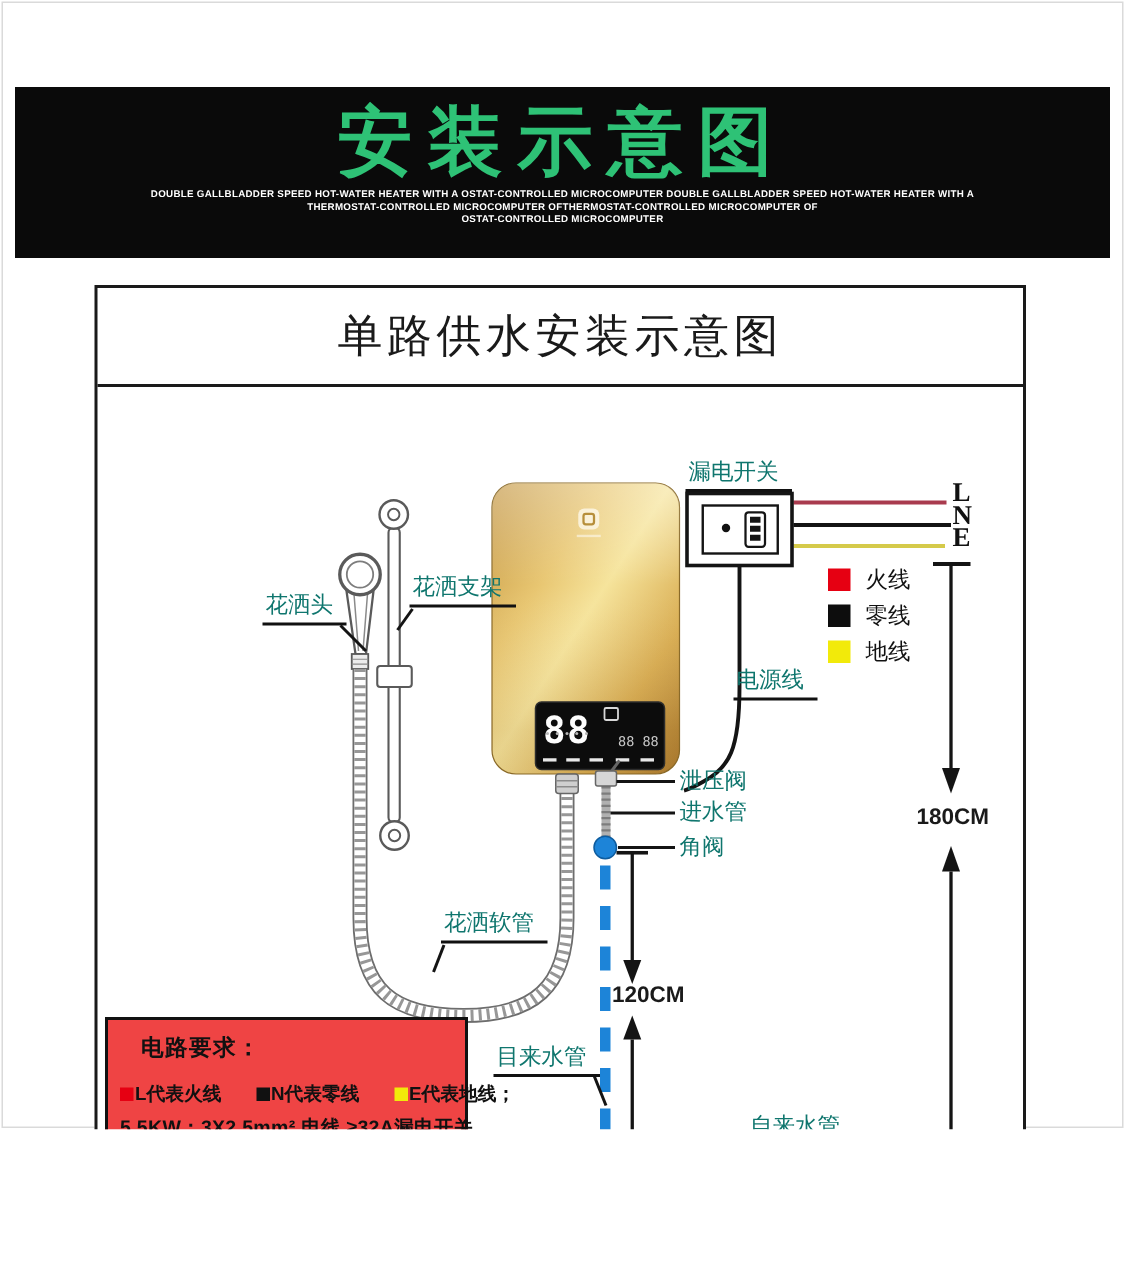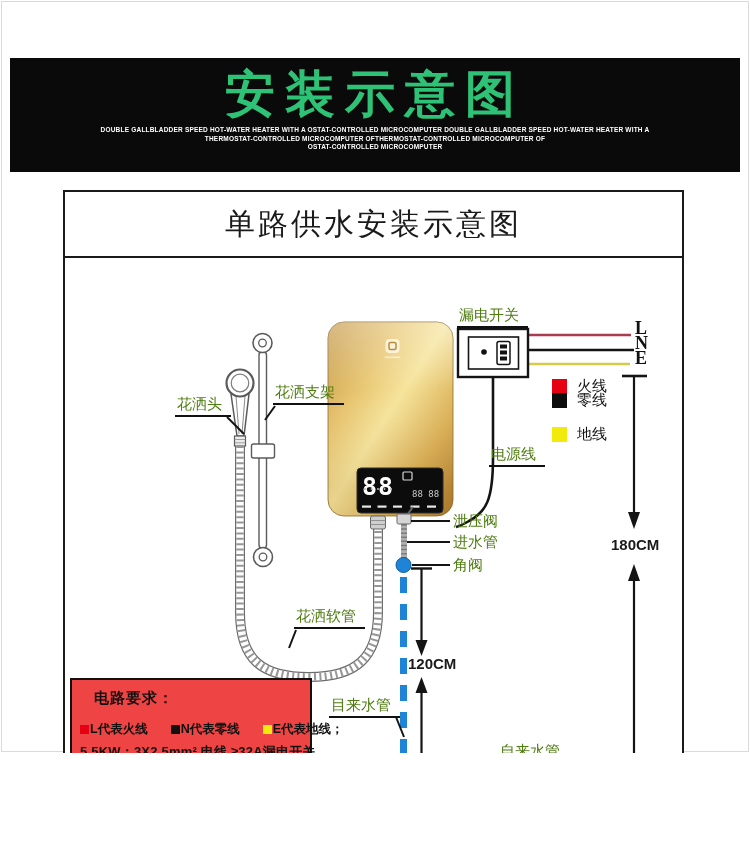--- a/index.html
+++ b/index.html
@@ -14,21 +14,21 @@
 
   
   .frame{position:absolute;left:63px;top:190px;width:621px;height:635px;border:2px solid #1a1a1a;
          box-sizing:border-box;background:#fff;}
   .frame-title{position:absolute;left:0;top:0;width:100%;height:64px;border-bottom:2px solid #1a1a1a;
          display:flex;align-items:center;justify-content:center;font-size:30px;letter-spacing:3px;
          color:#1a1a1a;font-family:"Liberation Serif","DejaVu Serif",serif;}
   svg.art{position:absolute;left:0;top:0;}
 
   
-  .lbl{position:absolute;font-size:15px;line-height:16px;color:#4d7c0f;white-space:nowrap;}
+  .lbl{position:absolute;font-size:15px;line-height:16px;color:#0f766e;white-space:nowrap;}
   .lbl.u{border-bottom:2px solid #111;padding:0 9px 3px 2px;}
   .dim{position:absolute;font-size:15px;font-weight:700;color:#1a1a1a;white-space:nowrap;}
   .lne{position:absolute;left:570px;top:129px;font-size:18px;line-height:15px;font-weight:700;
        font-family:"Liberation Serif","DejaVu Serif",serif;color:#111;}
   .legend-row{position:absolute;left:487px;display:flex;align-items:center;gap:10px;}
   .legend-sq{width:15px;height:15px;display:inline-block;}
   .legend-txt{font-size:15px;color:#111;}
   .ground-lbl{position:absolute;left:286px;top:605px;font-size:27px;letter-spacing:4px;font-weight:600;
        font-family:"Liberation Serif","DejaVu Serif",serif;background:#fff;padding:0 6px;color:#111;font-style:italic;}
 
@@ -216,21 +216,21 @@
     <div class="lne">
       <div>L</div>
       <div>N</div>
       <div>E</div>
     </div>
 
     <div class="legend-row" style="top:185px;">
       <span class="legend-sq" style="background-color: rgb(230, 0, 18);"></span>
       <span class="legend-txt">火线</span>
     </div>
-    <div class="legend-row" style="top:199px;">
+    <div class="legend-row" style="top:209px;">
       <span class="legend-sq" style="background-color: rgb(13, 13, 13);"></span>
       <span class="legend-txt">零线</span>
     </div>
     <div class="legend-row" style="top:233px;">
       <span class="legend-sq" style="background-color: rgb(242, 234, 10);"></span>
       <span class="legend-txt">地线</span>
     </div>
 
     <div class="reqbox">
       <div class="req-title">电路要求：</div>

